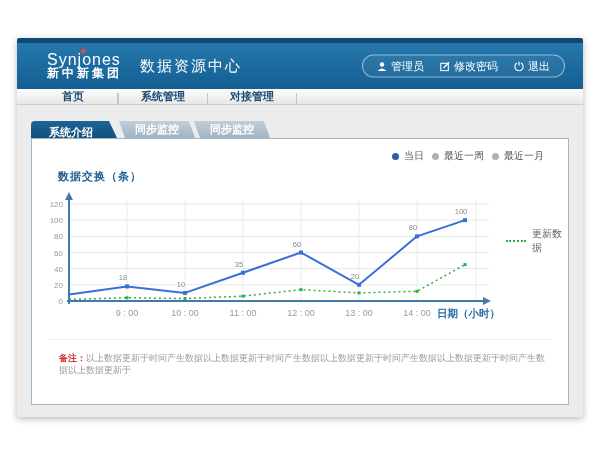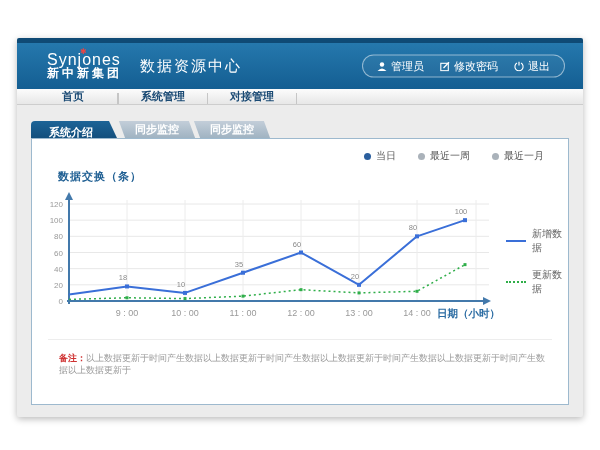--- a/index.html
+++ b/index.html
@@ -16,21 +16,21 @@
   .user-item { display:flex; align-items:center; gap:4px; color:#fff; font-size:11px; cursor:pointer; white-space:nowrap; }
   .navbar { height:16px; background:linear-gradient(#fcfcfc,#e7e7e7); border-bottom:1px solid #cdcdcd; display:flex; align-items:flex-end; padding-left:12px; }
   .nav-item { width:88px; text-align:center; font-size:11px; font-weight:bold; color:#1a4a74; cursor:pointer; }
   .nav-sep { width:1px; height:11px; background:#c6c6c6; }
   .tabs-row { display:flex; margin:16px 14px 0; height:17px; align-items:flex-end; }
   .tab { height:17px; display:flex; align-items:center; justify-content:center; font-size:11px; font-weight:bold; color:#fff; cursor:pointer; }
   .tab-active { width:86px; background:linear-gradient(#1d6497,#134f7d); clip-path:polygon(0 0,calc(100% - 8px) 0,100% 100%,0 100%); border-top-left-radius:4px; gap:5px; padding-right:6px;flex-direction:column; }
   .tab-inactive { width:70px; background:linear-gradient(#c3ced9,#a0b3c2); transform:skewX(20deg); margin-left:5px; }
   .tab-inactive .tab-label { transform:skewX(-20deg); }
   .panel { margin:0 14px; height:267px; background:#ffffff; border:1px solid #9db9ce; position:relative; }
-  .filters { position:absolute; top:10px; right:24px; display:flex; gap:22px; align-items:center; }
+  .filters { position:absolute; top:10px; right:24px; display:flex; gap:8px; align-items:center; }
   .filter { display:flex; align-items:center; gap:5px; font-size:10px; color:#555; cursor:pointer; }
   .radio-dot { width:7px; height:7px; border-radius:50%; background:#aab2ba; }
   .radio-dot.sel { background:#2b5f9e; }
   .y-title { position:absolute; left:26px; top:30px; font-size:11px; font-weight:bold; color:#1f5f93; letter-spacing:1px; }
   #chart-svg { position:absolute; left:0; top:50px; }
   .chart-legend { position:absolute; left:474px; top:88px; display:flex; flex-direction:column; gap:13px; }
   .cl-item { display:flex; align-items:center; gap:6px; font-size:10px; color:#666; }
   .cl-line { width:22px; border-top:2px solid #3a6fd8; }
   .cl-line.dotted { border-top:2px dotted #2fae49; }
   .note-divider { position:absolute; left:16px; right:16px; top:200px; border-top:1px solid #ededed; }
@@ -175,24 +175,20 @@
         <rect x="151.5" y="108.075" width="3" height="3" fill="#2fae49"></rect>
         <rect x="209.5" y="105.65" width="3" height="3" fill="#2fae49"></rect>
         <rect x="267.5" y="99.18333333333334" width="3" height="3" fill="#2fae49"></rect>
         <rect x="325.5" y="102.41666666666667" width="3" height="3" fill="#2fae49"></rect>
         <rect x="383.5" y="100.8" width="3" height="3" fill="#2fae49"></rect>
         <rect x="431.5" y="74.125" width="3" height="3" fill="#2fae49"></rect>
       </svg>
 
     <div class="chart-legend">
       <div class="cl-item">
-        <span class="cl-line"></span>
-        <span>新增数据</span>
-      </div>
-      <div class="cl-item">
         <span class="cl-line dotted"></span>
         <span>更新数据</span>
       </div>
     </div>
 
     <div class="note-divider"></div>
     <div class="note">
       <b>备注：</b><span>以上数据更新于时间产生数据以上数据更新于时间产生数据以上数据更新于时间产生数据以上数据更新于时间产生数据以上数据更新于</span>
     </div>
   </div>

